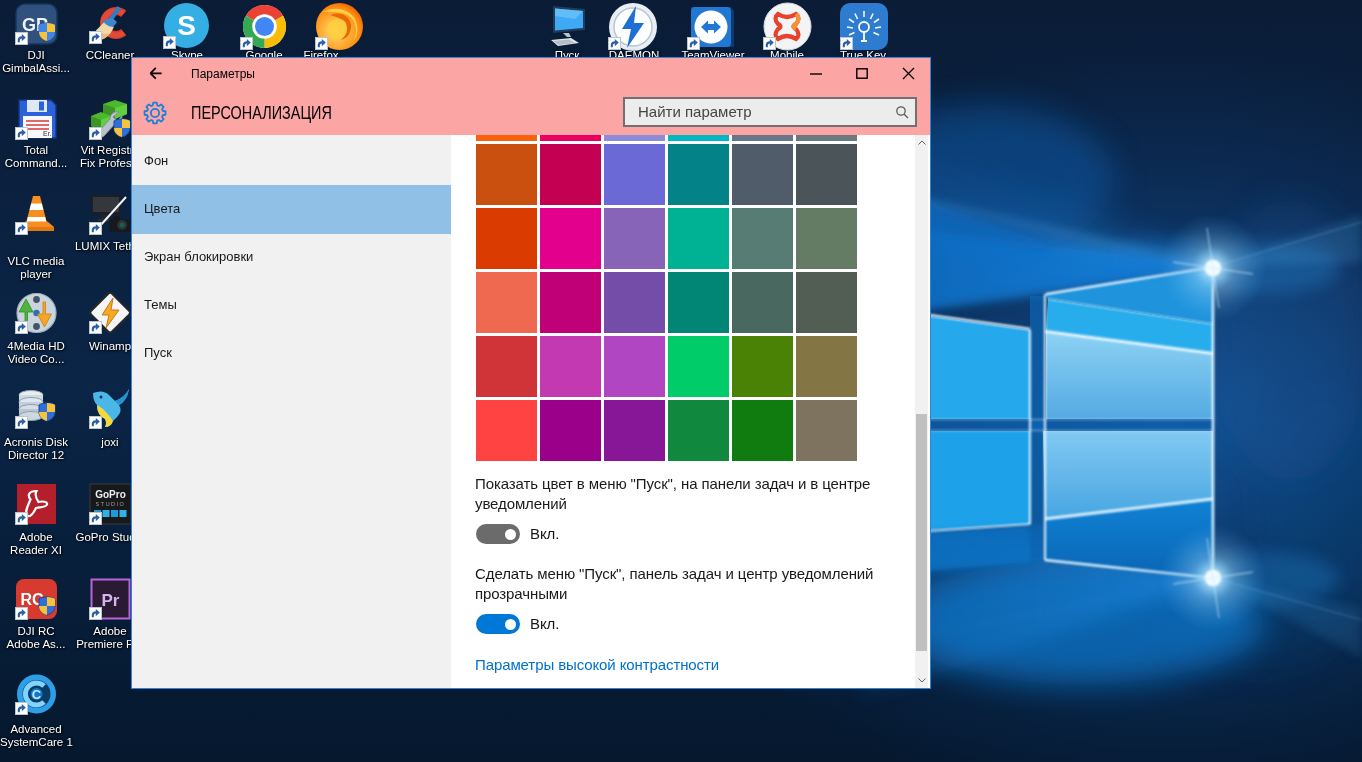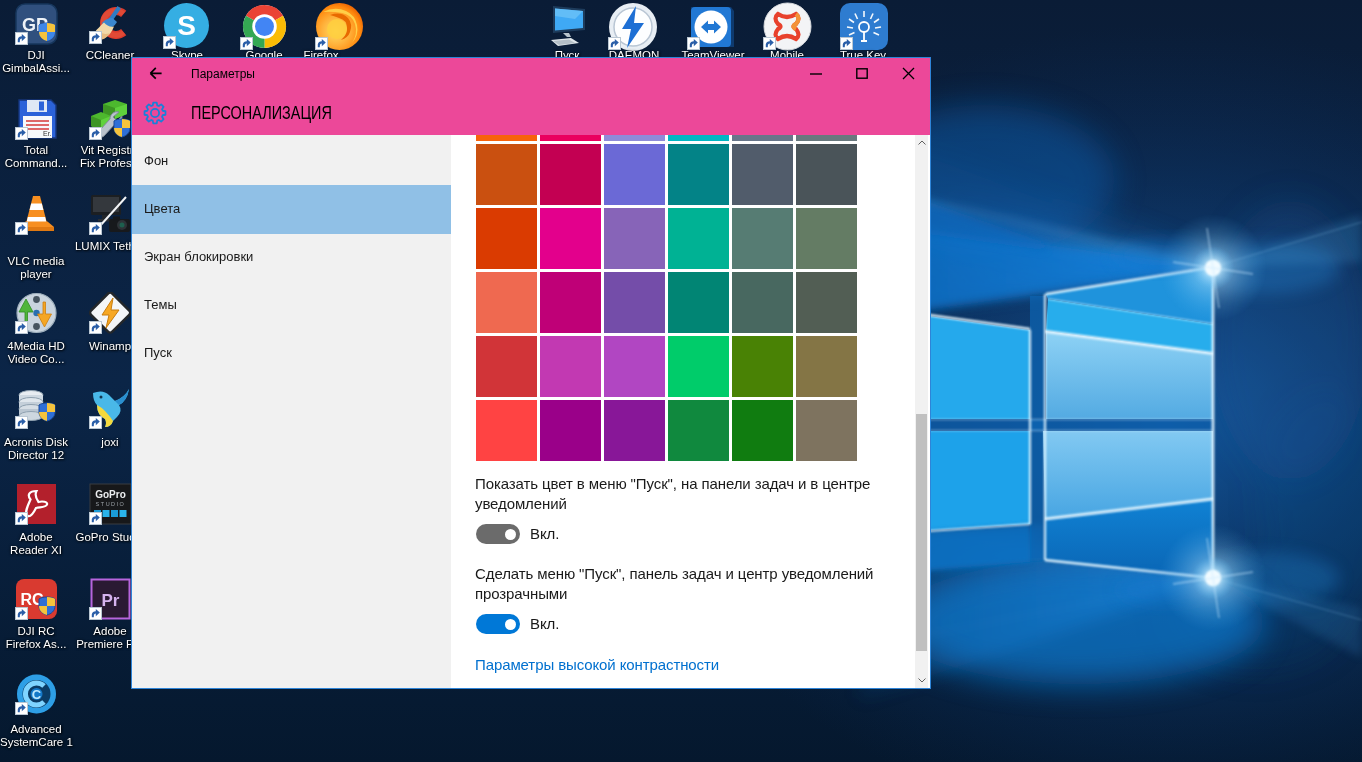--- a/index.html
+++ b/index.html
@@ -5,21 +5,21 @@
   html,body{margin:0;padding:0;}
   body{width:1362px;height:762px;overflow:hidden;position:relative;
        font-family:"Liberation Sans",sans-serif;background:#071f3e;}
   .abs{position:absolute;}
   
   .dlabel{position:absolute;color:#fff;font-size:11.5px;line-height:13px;text-align:center;
           text-shadow:1px 1px 2px rgba(0,0,0,0.9),0 0 3px rgba(0,0,0,0.8);white-space:pre;}
   
   #win{position:absolute;left:131px;top:57px;width:800px;height:632px;
        border:1px solid #2e84d8;box-sizing:border-box;background:#fff;box-shadow:inset 0 1px 0 #2e84d8,inset -1px 0 0 #2e84d8;}
-  #whead{position:absolute;left:0;top:0;width:798px;height:77px;background:#ec4899;}
+  #whead{position:absolute;left:0;top:0;width:798px;height:77px;background:#fca5a5;}
   #wnav{position:absolute;left:0;top:77px;width:319px;height:553px;background:#f1f1f1;}
   .navitem{position:absolute;left:12px;font-size:13px;color:#1a1a1a;}
   #wcontent{position:absolute;left:319px;top:77px;width:479px;height:553px;background:#fff;overflow:hidden;}
   .sw{position:absolute;width:61px;height:61px;}
   .btext{position:absolute;font-size:15px;color:#1a1a1a;line-height:20px;letter-spacing:-0.1px;}
   .toggle{position:absolute;width:44px;height:20px;border-radius:10px;}
   .knob{position:absolute;right:4.5px;top:4.5px;width:11px;height:11px;border-radius:50%;background:#fff;}
 </style>
 </head>
 <body>
@@ -337,21 +337,21 @@
 <svg class="abs" style="left:15px;top:578px" width="43" height="42" viewBox="0 0 43 42">
   <rect x="1" y="1" width="41" height="40" rx="8" fill="#d93a30"></rect>
   <text x="17" y="27" font-family="Liberation Sans" font-size="16" font-weight="bold" fill="#fff" text-anchor="middle">RC</text>
   <g transform="translate(24,19)">
     <path d="M8 0 C12 0 15 1 16 2 L16 9 C16 14 12 17 8 18 C4 17 0 14 0 9 L0 2 C1 1 4 0 8 0 Z" fill="#2f6fd6" stroke="#1c4b9a"></path>
     <path d="M8 0 C12 0 15 1 16 2 L16 9 L8 9 Z" fill="#f5c33c"></path>
     <path d="M0 9 L8 9 L8 18 C4 17 0 14 0 9 Z" fill="#f5c33c"></path>
   </g>
 </svg>
 <div class="dlabel" style="left:0px;top:625px;width:72px;">DJI RC
-Firefox As...</div>
+Adobe As...</div>
 
 <svg class="abs" style="left:15px;top:673px" width="43" height="42" viewBox="0 0 43 42">
   <circle cx="21.5" cy="21" r="19.5" fill="#0b3c66"></circle>
   <path d="M21.5 1.5 A19.5 19.5 0 0 1 41 21 A19.5 19.5 0 0 1 21.5 40.5 A19.5 19.5 0 0 1 2 21 A19.5 19.5 0 0 1 21.5 1.5 Z M21.5 7 A14 14 0 1 0 21.5 35 A14 14 0 0 0 21.5 7 Z" fill="#2e9fe6"></path>
   <path d="M29 13 A11 11 0 1 0 29 29" fill="none" stroke="#7fd4ff" stroke-width="5"></path>
   <circle cx="21.5" cy="21" r="6" fill="#1478c8"></circle>
   <text x="21.5" y="25.5" font-family="Liberation Sans" font-size="13" font-weight="bold" fill="#bfe9ff" text-anchor="middle">C</text>
 </svg>
 <div class="dlabel" style="left:0px;top:723px;width:72px;">Advanced
 SystemCare 1</div>
@@ -528,20 +528,27 @@
     <svg class="abs" style="left:770px;top:9px" width="13" height="13" viewBox="0 0 13 13">
       <path d="M1 1 L12 12 M12 1 L1 12" stroke="#000" stroke-width="1.3"></path>
     </svg>
 
     <svg class="abs" style="left:10px;top:43px" width="26" height="24" viewBox="0 0 24 24">
       <path fill="none" stroke="#1a80d8" stroke-width="1.8" stroke-linejoin="round" d="M10.26 1.54 L13.74 1.54 L14.25 4.32 L15.84 4.98 L18.16 3.38 L20.62 5.84 L19.02 8.16 L19.68 9.75 L22.46 10.26 L22.46 13.74 L19.68 14.25 L19.02 15.84 L20.62 18.16 L18.16 20.62 L15.84 19.02 L14.25 19.68 L13.74 22.46 L10.26 22.46 L9.75 19.68 L8.16 19.02 L5.84 20.62 L3.38 18.16 L4.98 15.84 L4.32 14.25 L1.54 13.74 L1.54 10.26 L4.32 9.75 L4.98 8.16 L3.38 5.84 L5.84 3.38 L8.16 4.98 L9.75 4.32 Z"></path>
       <circle cx="12" cy="12" r="4.1" fill="none" stroke="#1a80d8" stroke-width="1.8"></circle>
     </svg>
     <div class="abs" style="left:59px;top:44px;font-size:19px;color:#000;transform:scaleX(0.76);transform-origin:0 0;white-space:nowrap;">ПЕРСОНАЛИЗАЦИЯ</div>
 
+    <div class="abs" style="left:491px;top:39px;width:294px;height:30px;border:2px solid #707070;box-sizing:border-box;background:#ececec;">
+      <div class="abs" style="left:13px;top:4px;font-size:15px;color:#444;">Найти параметр</div>
+      <svg class="abs" style="right:6px;top:6px" width="14" height="14" viewBox="0 0 14 14">
+        <circle cx="6" cy="6" r="4.2" fill="none" stroke="#5a5a5a" stroke-width="1.3"></circle>
+        <line x1="9.2" y1="9.2" x2="13" y2="13" stroke="#5a5a5a" stroke-width="1.3"></line>
+      </svg>
+    </div>
   </div>
   <div id="wnav">
     <div class="abs" style="left:0;top:50px;width:319px;height:49px;background:#90c0e6;"></div>
     <div class="navitem" style="top:18px;">Фон</div>
     <div class="navitem" style="top:66px;">Цвета</div>
     <div class="navitem" style="top:114px;">Экран блокировки</div>
     <div class="navitem" style="top:162px;">Темы</div>
     <div class="navitem" style="top:210px;">Пуск</div>
   </div>
   <div id="wcontent">

